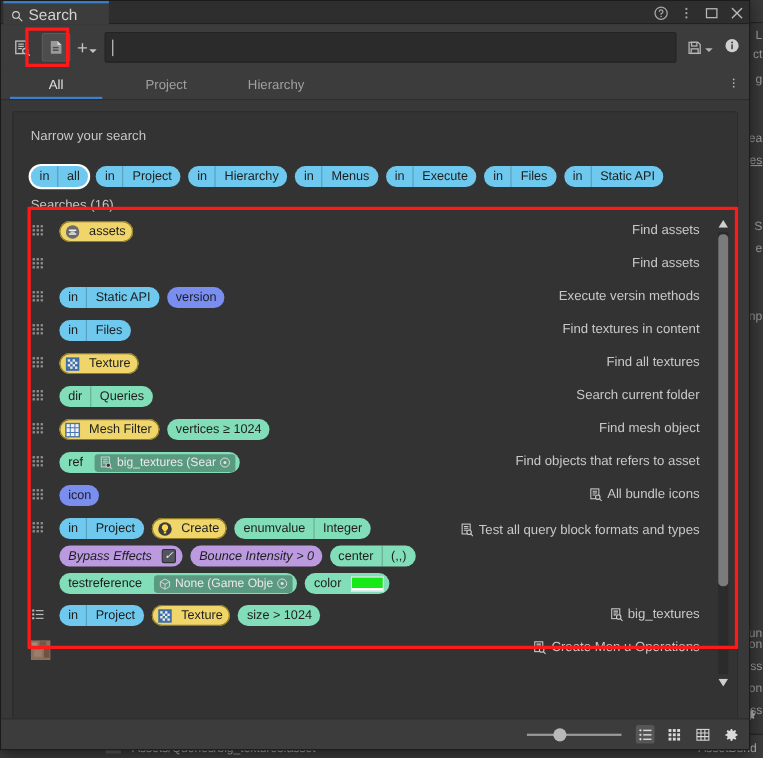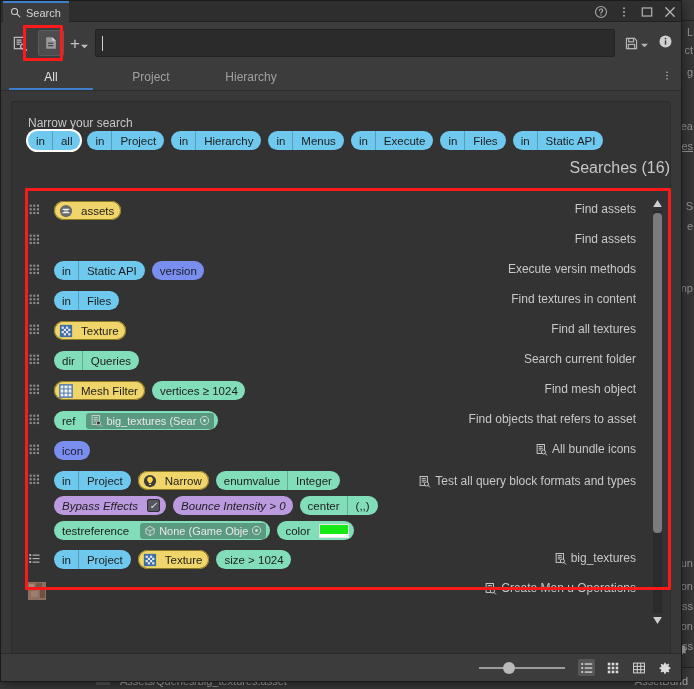--- a/index.html
+++ b/index.html
@@ -64,26 +64,26 @@
   
   .titlebar {
     position: relative;
     height: 21px;
     background: #2e2e2e;
     border-bottom: 1px solid #212121;
   }
   .win-tab {
     position: absolute; left: 2px; top: 0;
     height: 21px;
-    padding: 0 8px 0 7px;
+    padding: 0 29px 0 7px;
     display: flex; align-items: center; gap: 5px;
     background: #3c3c3c;
     border-top: 2px solid #3e7fcb;
     color: #d2d2d2;
-    font-size: 11px;
+    font-size: 14px;
   }
   .win-tab .mag { width: 11px; height: 11px; display:block; }
   .title-ctrls {
     position: absolute; right: 4px; top: 0; height: 21px;
     display: flex; align-items: center; gap: 9px;
   }
   .title-ctrls .ic { width: 14px; height: 14px; display: block; opacity: .82; }
 
   
   .toolbar {
@@ -162,30 +162,30 @@
   .panel {
     position: relative;
     margin: 10px;
     height: 560px;
     background: #333333;
     border: 1px solid #2c2c2c;
     border-radius: 3px;
     overflow: hidden;
   }
   .narrow-title {
-    padding: 14px 0 1px 16px;
+    padding: 14px 0 21px 16px;
     font-size: 12px; color: #c6c6c6;
   }
   .chips-row {
     display: flex; flex-wrap: wrap; gap: 7px;
     padding: 0 14px 0 16px;
   }
   .searches-title {
     padding: 9px 0 3px 16px;
-    font-size: 16px; color: #c6c6c6; text-align: right;
+    font-size: 12px; color: #c6c6c6;
   }
 
   
   .pill {
     display: inline-flex; align-items: center;
     height: 19px;
     border-radius: 10px;
     font-size: 11.5px;
     color: #1d1d1d;
     white-space: nowrap;
@@ -307,21 +307,21 @@
     <div class="bg-tab" style="left:300px;width:294px;"></div>
   </div>
   <div class="bg-col-text" style="top:26px;">L</div>
   <div class="bg-col-text" style="top:44px;">ct</div>
   <div class="bg-col-text" style="top:66px;">g</div>
   <div class="bg-col-text" style="top:120px;">ea</div>
   <div class="bg-col-text" style="top:140px;text-decoration:underline;">es</div>
   <div class="bg-col-text" style="top:200px;">S</div>
   <div class="bg-col-text" style="top:220px;">e</div>
   <div class="bg-col-text" style="top:282px;">np</div>
-  <div class="bg-col-text" style="top:557px;margin-left:32px;">un</div>
+  <div class="bg-col-text" style="top:570px;margin-left:32px;">un</div>
   <div class="bg-col-text" style="top:580px;">on</div>
   <div class="bg-col-text" style="top:600px;">ss</div>
   <div class="bg-col-text" style="top:620px;">on</div>
   <div class="bg-col-text" style="top:640px;">ss</div>
 
   <div class="bg-bottom">
     <div class="bg-bottom-swatch"></div>
     <div class="bg-bottom-label">Assets/Queries/big_textures.asset</div>
     <div style="position:absolute;right:6px;bottom:2px;font-size:11px;color:#b4b4b4;">AssetBund</div>
   </div>
@@ -786,21 +786,21 @@
               <span class="seg">Project</span>
             </span>
             <span class="pill outlined-yellow">
               <span class="badge">
                 <svg width="14" height="14" viewBox="0 0 16 16">
         <circle cx="8" cy="8" r="7" fill="#3c3c3c"></circle>
         <path d="M8 3a3.3 3.3 0 0 0-1.9 6c.3.25.5.6.5 1v.4h2.8v-.4c0-.4.2-.75.5-1A3.3 3.3 0 0 0 8 3z" fill="#ffd84d"></path>
         <rect x="6.7" y="11" width="2.6" height="1.5" rx=".5" fill="#ffd84d"></rect>
       </svg>
               </span>
-              <span class="seg first">Narrow</span>
+              <span class="seg first">Create</span>
             </span>
             <span class="pill green">
               <span class="seg first">enumvalue</span>
               <span class="divider"></span>
               <span class="seg">Integer</span>
             </span>
             <span class="pill purple">
               <span class="seg first">Bypass Effects</span>
               <span class="checkbox">✓</span>
             </span>

